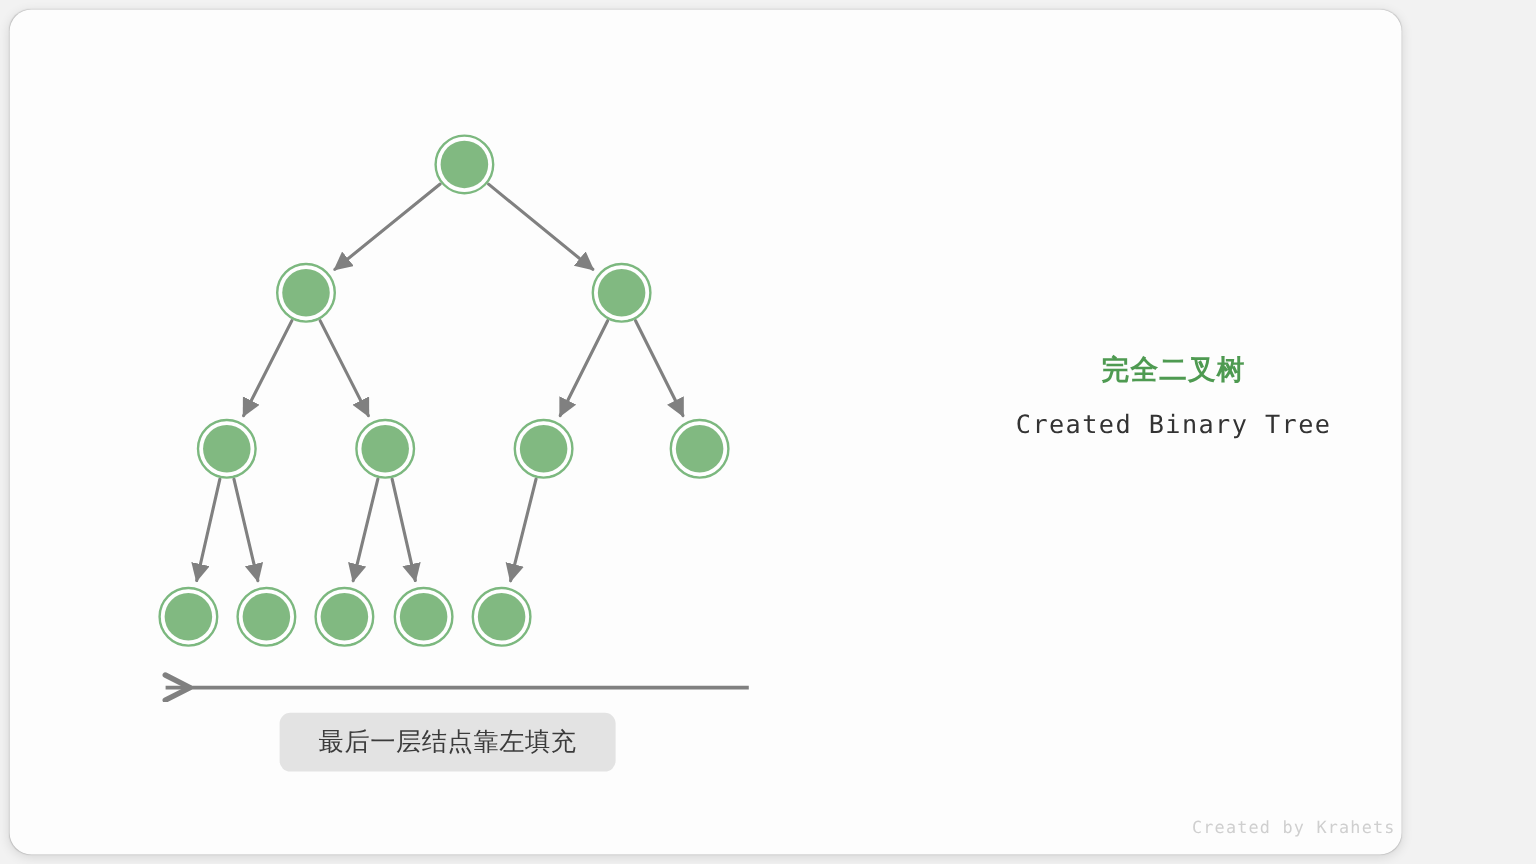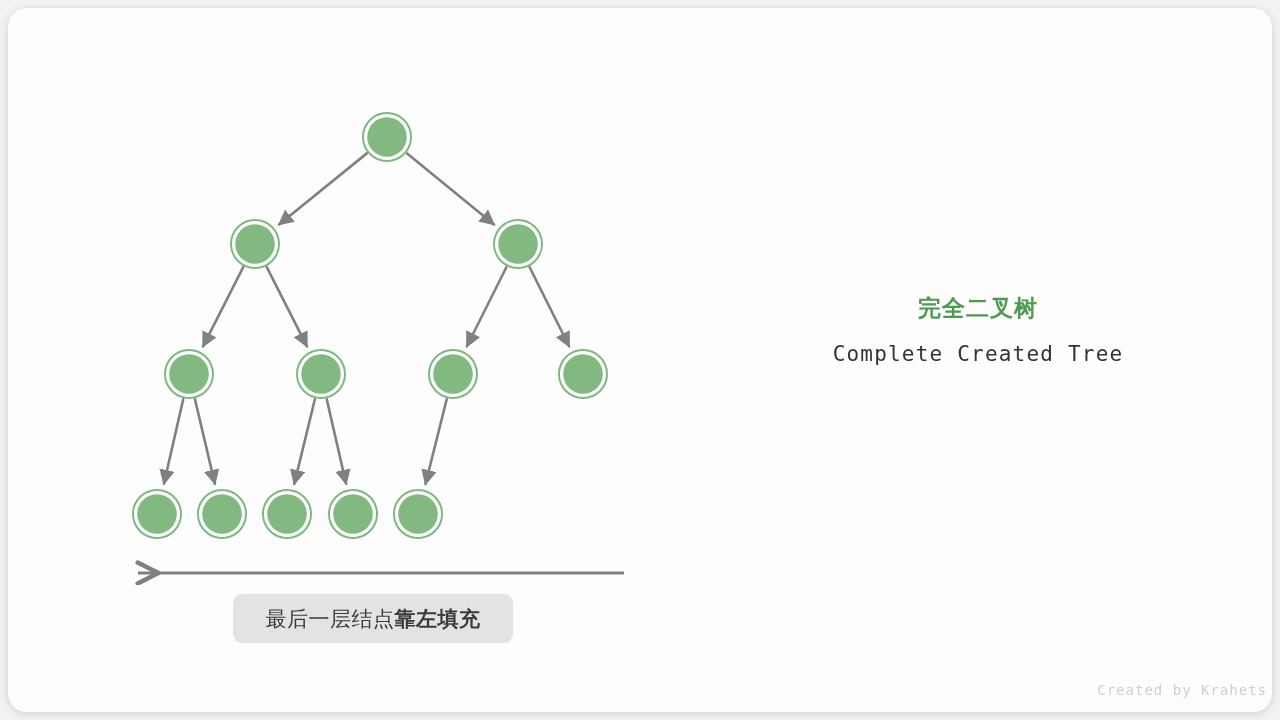--- a/index.html
+++ b/index.html
@@ -18,21 +18,21 @@
     width: 1280px;
     height: 720px;
     background: #f2f2f2;
   }
 
   
   .card {
     position: absolute;
     left: 8px;
     top: 8px;
-    width: 1264px;
+    width: 1160px;
     height: 704px;
     background: #fdfdfd;
     border-radius: 18px;
     box-shadow: 0 2px 10px rgba(0,0,0,0.12), 0 0 1px rgba(0,0,0,0.18);
     overflow: hidden;
   }
 
   
   #diagram {
     position: absolute;
@@ -81,21 +81,21 @@
     background: #e3e3e3;
     border-radius: 9px;
     box-sizing: border-box;
     text-align: center;
     font-size: 21px;
     color: #3b3b3b;
     line-height: 29px;
     letter-spacing: 0.5px;
   }
   .badge .b-normal { font-weight: normal; }
-  .badge .b-strong { font-weight: bold; }
+  .badge .b-strong { font-weight: normal; }
 
   
   .credit {
     position: absolute;
     right: 5px;
     bottom: 14px;
     font-family: "DejaVu Sans Mono", "Liberation Mono", monospace;
     font-size: 14px;
     letter-spacing: 1px;
     color: #cfcfcf;
@@ -194,21 +194,21 @@
           </g>
         </g>
 
       <g id="annotation-arrow-layer">
           <line x1="616" y1="565" x2="130" y2="565" stroke="#808080" stroke-width="3" marker-end="url(#arrowopen)"></line>
         </g>
     </svg>
 
     <div class="legend">
       <div class="legend-title">完全二叉树</div>
-      <div class="legend-subtitle">Complete Created Tree</div>
+      <div class="legend-subtitle">Created Binary Tree</div>
     </div>
 
     <div class="badge">
       <span class="b-normal">最后一层结点</span><span class="b-strong">靠左填充</span>
     </div>
 
     <div class="credit">Created by Krahets</div>
 
   </div>
 </div>

